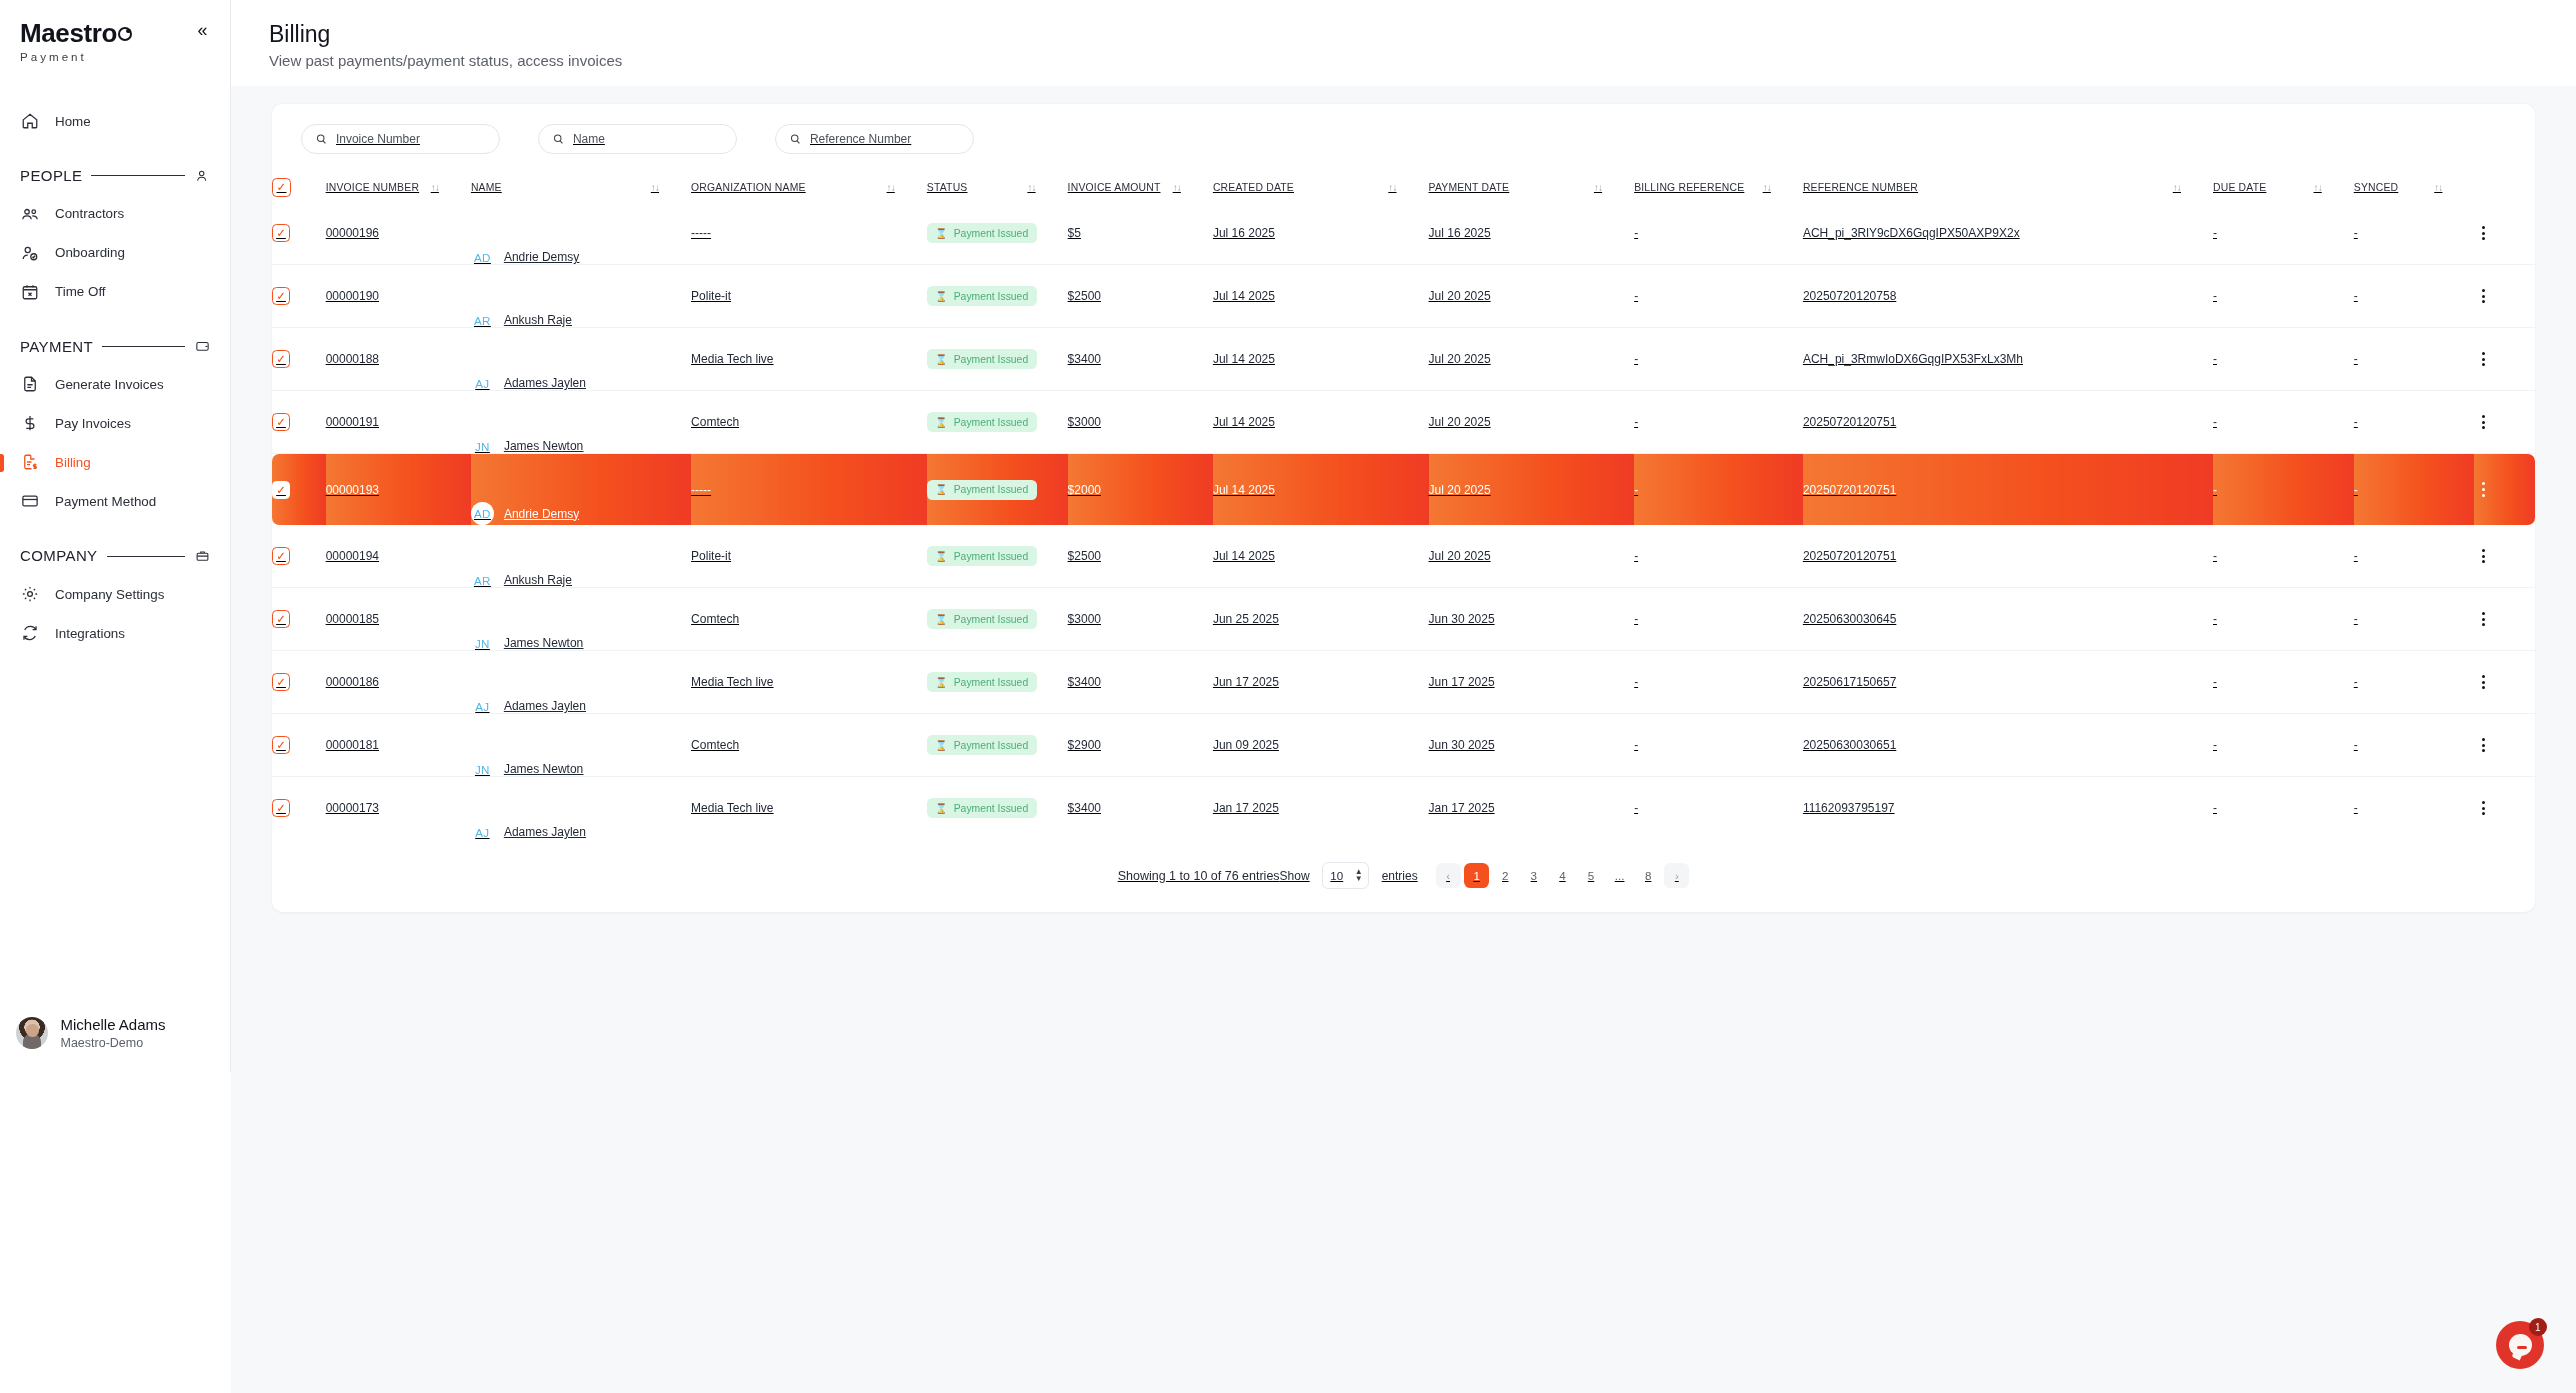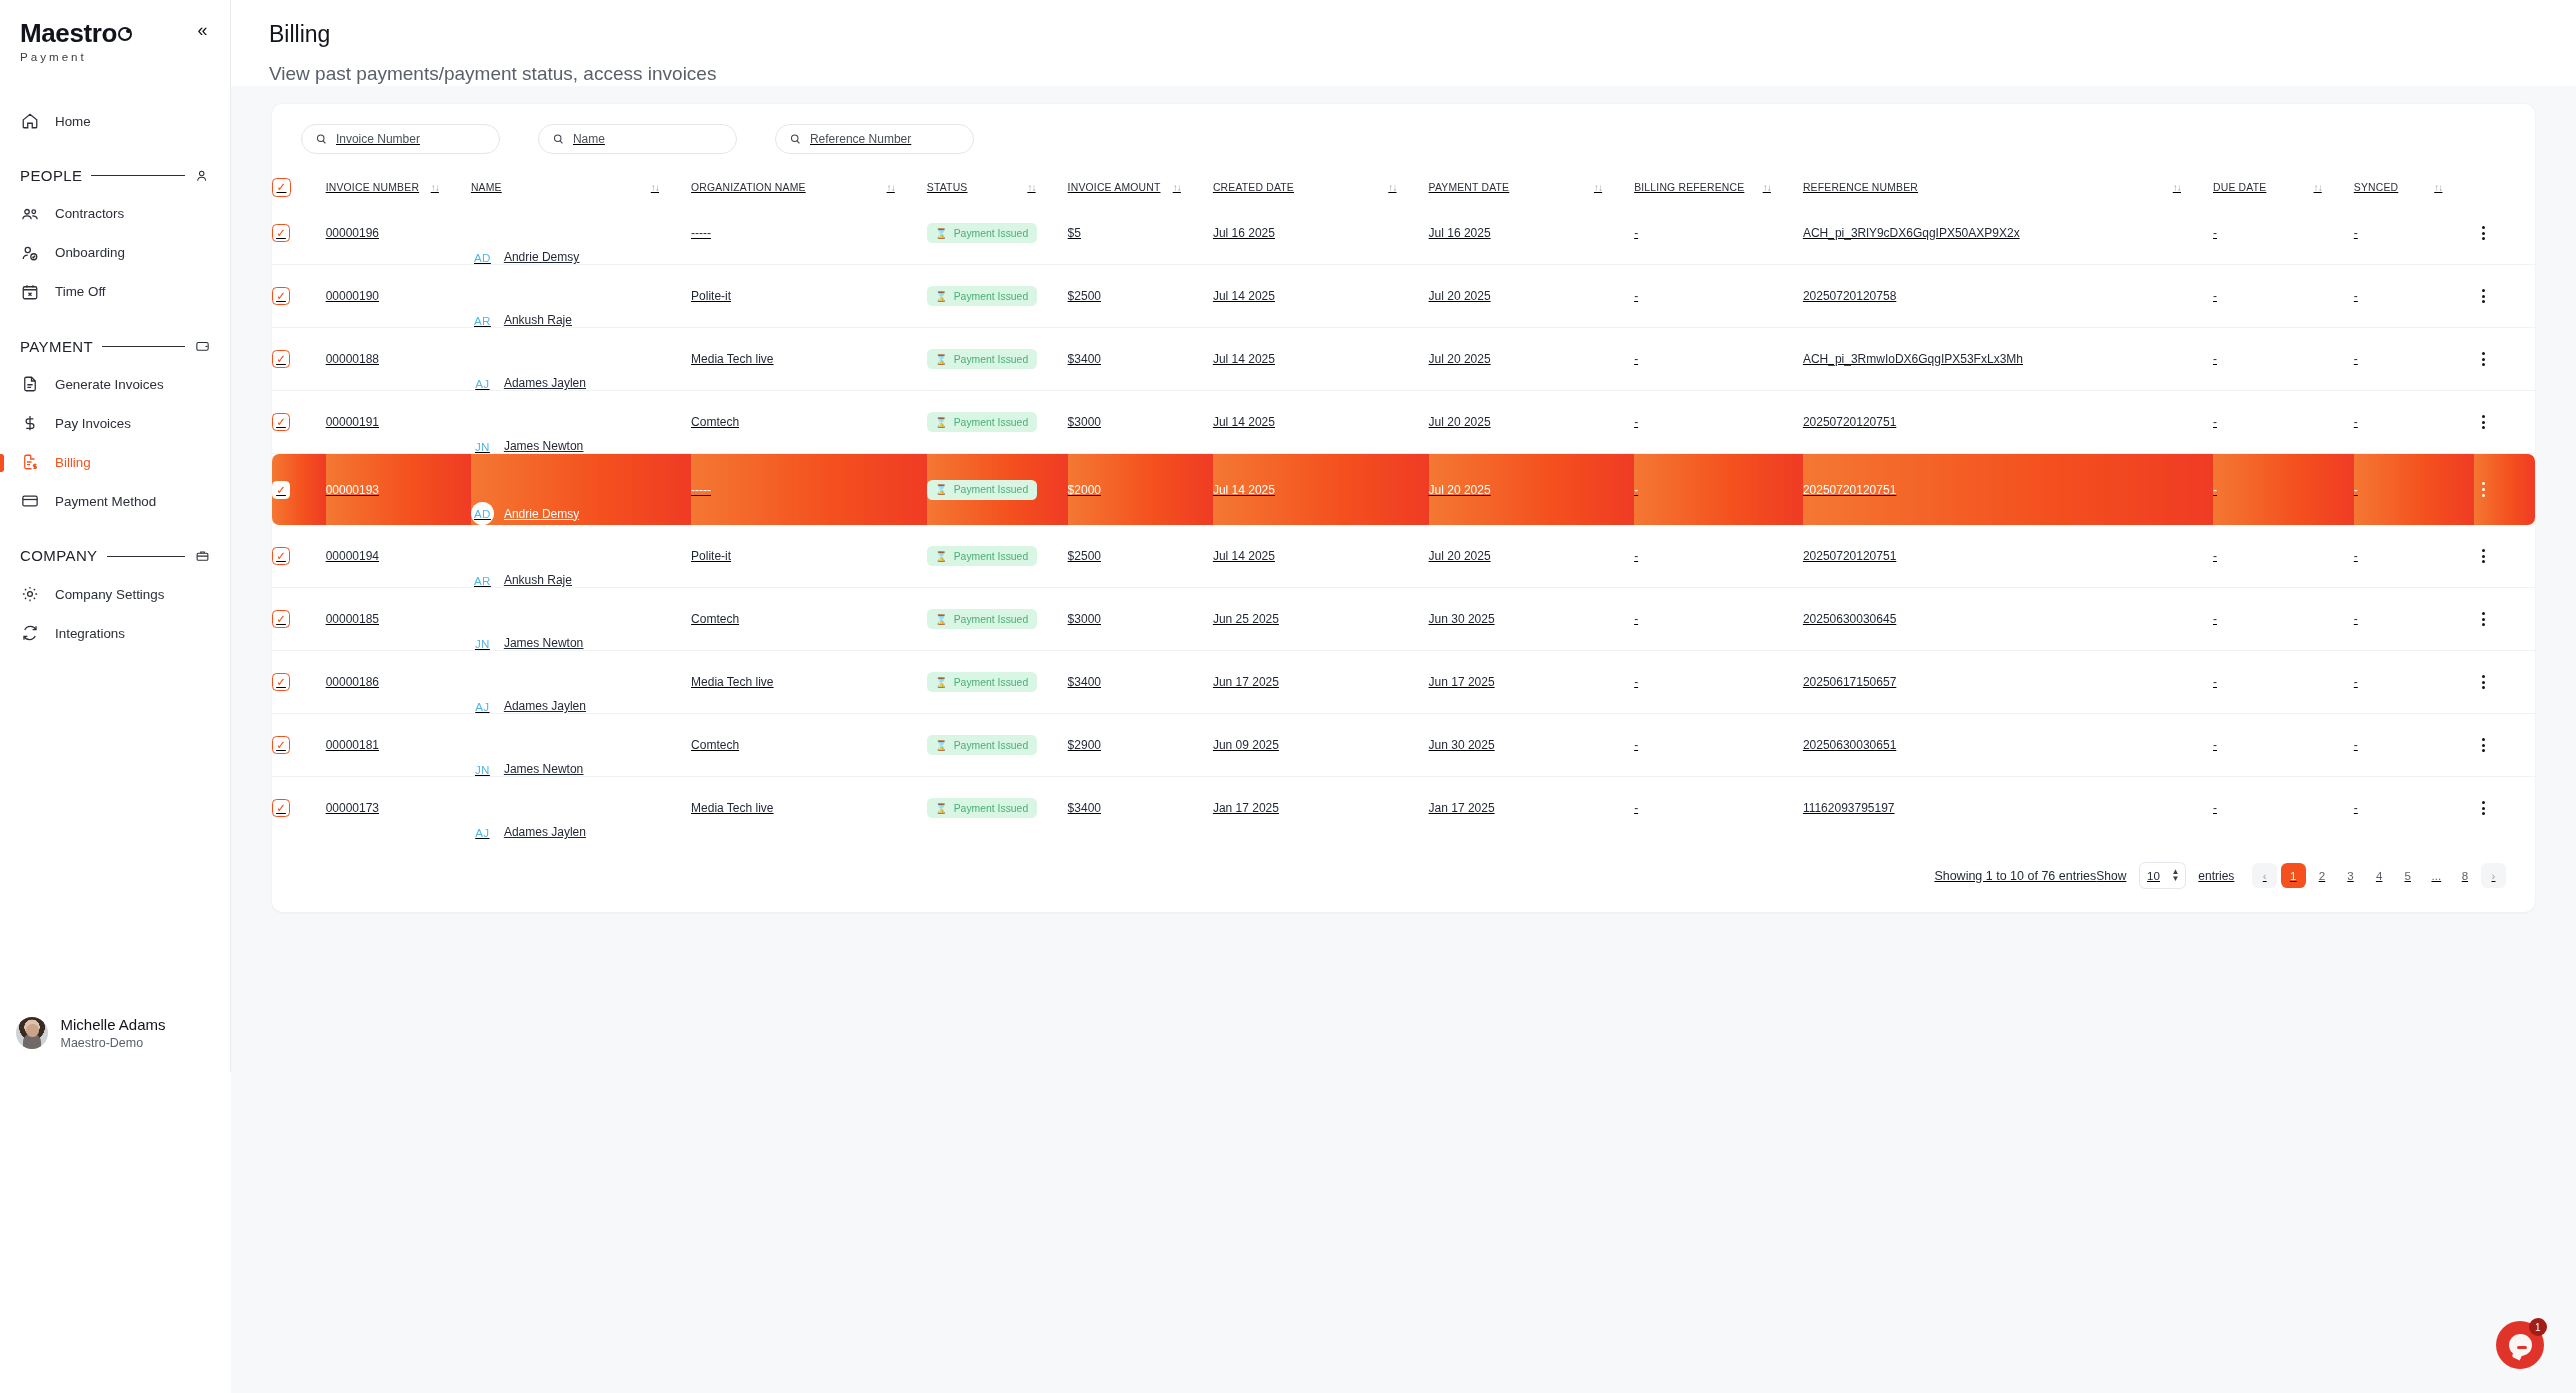--- a/index.html
+++ b/index.html
@@ -89,21 +89,21 @@
     content:""; position:absolute; left:10px; top:6.3px; width:12.5px; height:13.4px;
     background:#c9a489; border-radius:50%; z-index:2;
   }
   .user-name { font-size: 15px; color: #12141c; line-height: 1.35; }
   .user-org { font-size: 12.5px; color: #5a5f6a; line-height: 1.35; }
 
   
   .main { flex: 1; height: 1394px; display: flex; flex-direction: column; background: #ffffff; }
   .page-head { padding: 20px 0 0 38px; height: 86px; background: #ffffff; }
   .page-title { font-size: 23px; color: #12141c; font-weight: normal; line-height: 1.25; }
-  .page-sub { font-size: 19px; color: #5a5f6a; margin-top: 14px; }
+  .page-sub { font-size: 15px; color: #5a5f6a; margin-top: 3px; }
 
   .content { flex: 1; background: #f7f8fa; padding: 0; overflow: hidden; }
   .toolbar { display: flex; justify-content: flex-end; gap: 16px; padding: 16px 41px 0 0; }
   .btn-outline {
     border: 0.9px solid #f4511e; color: #f4511e; background: #ffffff;
     border-radius: 20px; height: 37px; padding: 0 21.5px;
     font-size: 13.4px; cursor: pointer; font-family: inherit;
     display: flex; align-items: center;
   }
 
@@ -179,21 +179,21 @@
   tr.row.selected td:last-child { border-radius: 0 7.2px 7.2px 0; }
   tr.row.selected .name-link { color: #ffffff; }
   tr.row.selected .cb { background: #fff; border-color: #fff; color: #f4511e; }
   tr.row.selected .mono-av {
     background: #fff; border-radius: 50%; width: 23px; height: 23px;
     display: flex; align-items: center; justify-content: center;
   }
   tr.row.selected .kebab i { background: #ffffff; }
 
   .tfoot {
-    display: flex; align-items: center; justify-content: flex-end;
+    display: flex; align-items: center; justify-content: center;
     padding: 23px 29px 23px 29px;
   }
   .entries-text { font-size: 12.5px; color: #1f2633; }
   .pager { display: flex; align-items: center; gap: 12.5px; }
   .show-lbl, .entries-lbl { font-size: 12px; color: #1f2633; }
   .select-wrap {
     position: relative; border: 0.9px solid #e3e6ea; border-radius: 6.3px;
     height: 27px; width: 47px; display: flex; align-items: center;
     padding: 0 7.2px; cursor: pointer;
   }

